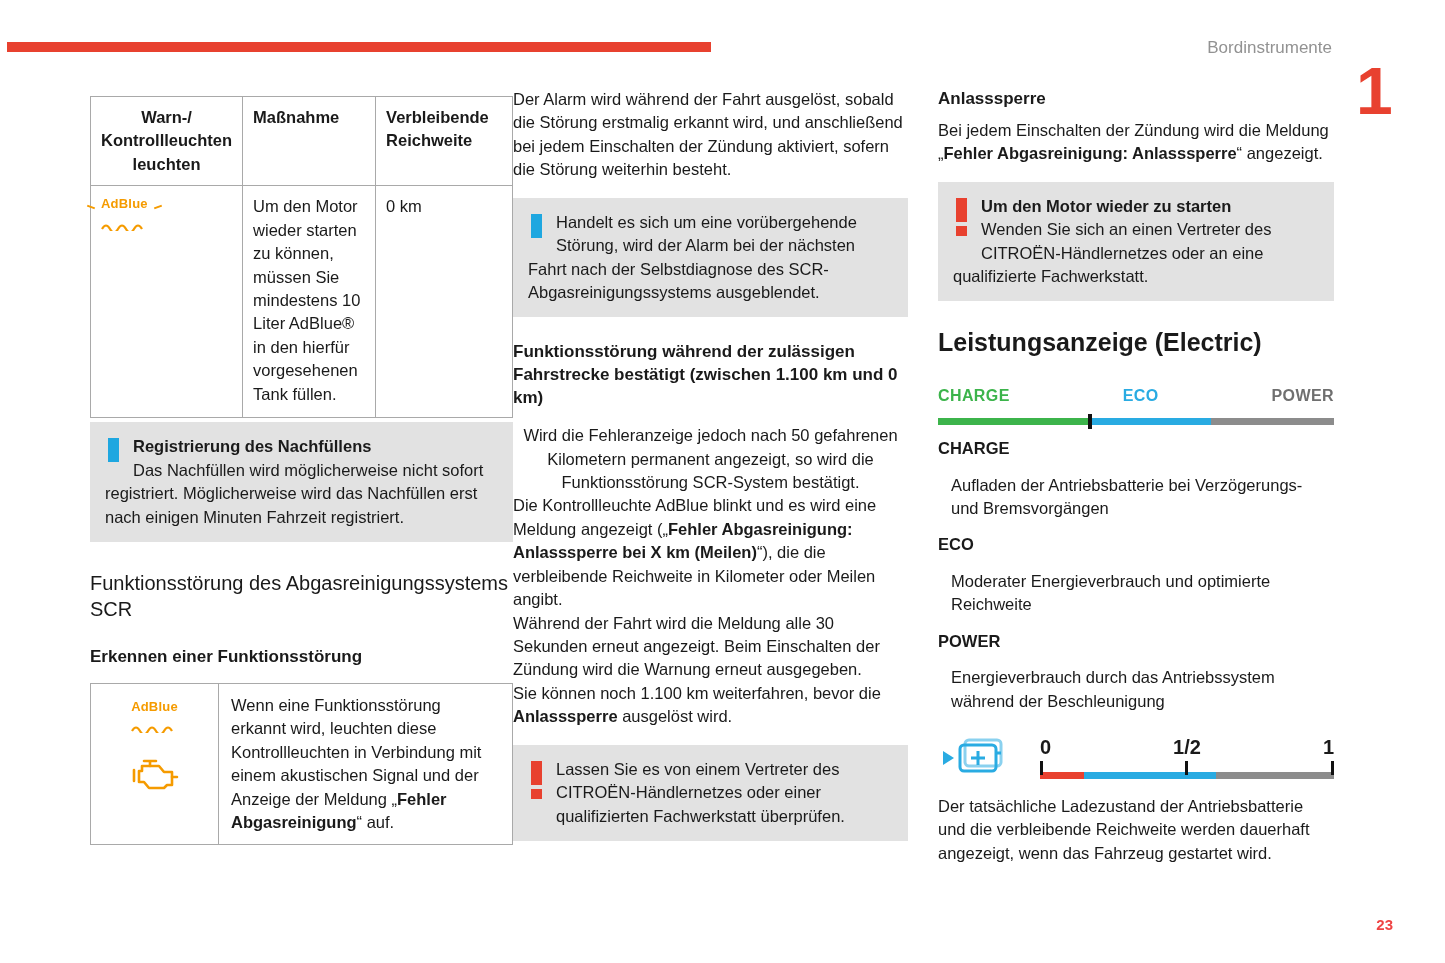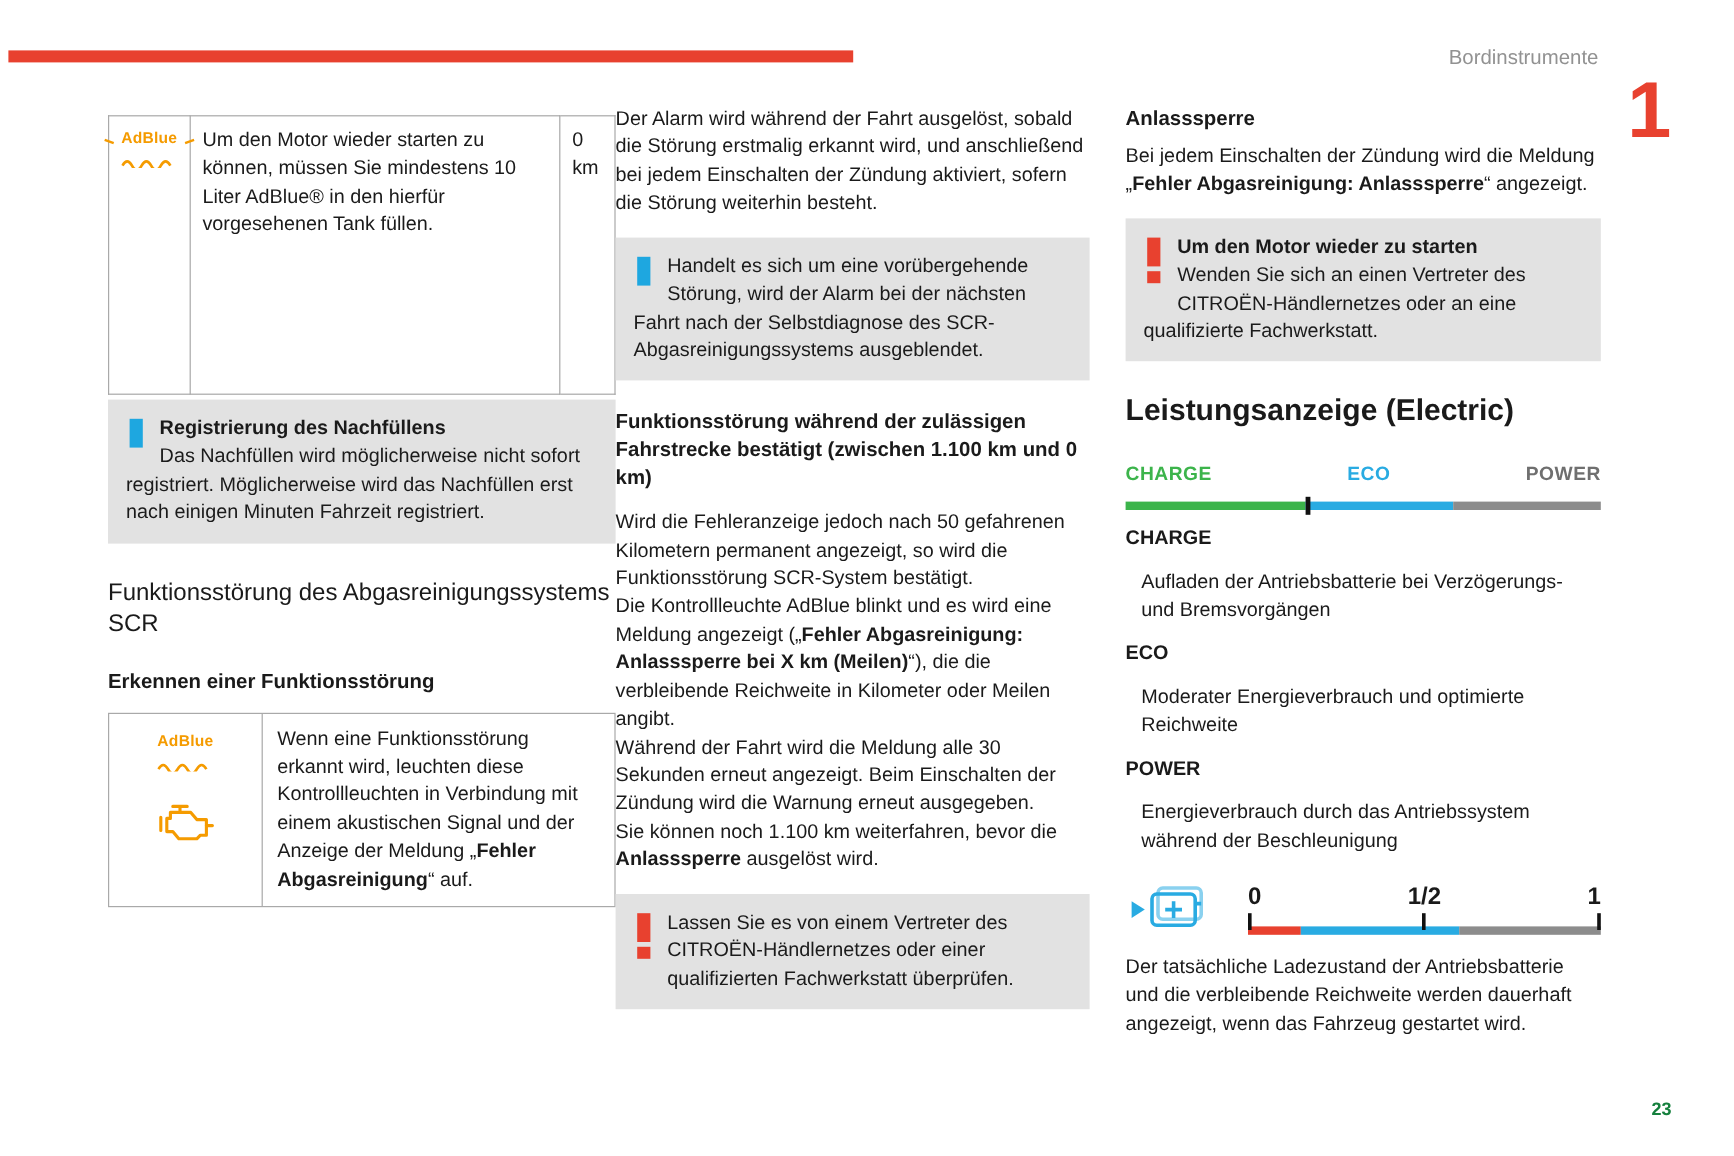--- a/index.html
+++ b/index.html
@@ -20,21 +20,21 @@
     font-family:"Liberation Sans", sans-serif;
     color:var(--ink);
     font-size:16.5px;
     line-height:1.42;
     position:relative;
     overflow:hidden;
   }
   .topbar{position:absolute;left:7px;top:42px;width:704px;height:10px;background:var(--red);}
   .header-right{position:absolute;top:36px;right:113px;font-size:17px;color:#929292;}
   .chapter-num{position:absolute;left:1356px;top:58px;font-size:66px;font-weight:bold;color:var(--red);line-height:1;}
-  .page-number{position:absolute;right:52px;bottom:28px;font-size:15px;font-weight:bold;color:#15803d;}
+  .page-number{position:absolute;right:52px;bottom:28px;font-size:15px;font-weight:bold;color:#ef4444;}
 
   .col{position:absolute;top:88px;}
   .col1{left:90px;width:423px;top:96px;}
   .col2{left:513px;width:395px;}
   .col3{left:938px;width:396px;}
 
   b{font-weight:bold;}
   p{margin:0;}
 
   
@@ -67,21 +67,21 @@
   .iglyph .dot{width:11px;height:11px;background:var(--blue);margin-bottom:4px;}
   .iglyph .bar{width:11px;height:24px;background:var(--blue);}
   .wglyph .bar{width:11px;height:24px;background:var(--red);}
   .wglyph .dot{width:11px;height:10px;background:var(--red);margin-top:4px;}
 
   
   .h-large{font-size:25px;font-weight:bold;line-height:1.2;margin:26px 0 0;}
   .h-med{font-size:20px;font-weight:normal;line-height:1.3;margin:28px 0 0;}
   .h-small{font-size:17px;font-weight:bold;line-height:1.35;margin:24px 0 0;}
 
-  .mt8{margin-top:8px;} .mt14{margin-top:14px;} .mt16{margin-top:16px;}
+  .mt8{margin-top:8px;} .mt14{margin-top:14px;text-align:center;} .mt16{margin-top:16px;}
   .mt20{margin-top:4px;} .mt22{margin-top:22px;}
 
   
   .detect-box{border:1px solid var(--border);display:flex;margin-top:14px;}
   .detect-icons{width:128px;border-right:1px solid var(--border);text-align:center;padding-top:14px;}
   .detect-text{flex:1;padding:10px 12px;}
 
   
   .gauge1{margin:28px 0 12px;}
   .g1-labels{display:flex;justify-content:space-between;font-weight:bold;font-size:16px;letter-spacing:0.4px;}
@@ -116,20 +116,25 @@
 
 <div class="topbar"></div>
 <div class="header-right">Bordinstrumente</div>
 <div class="chapter-num">1</div>
 <div class="page-number">23</div>
 
 <div class="col col1">
 
   <table class="wtable">
     <tbody>
+        <tr>
+      <th class="cw1 center">Warn-/ Kontrollleuchten leuchten</th>
+      <th class="cw2">Maßnahme</th>
+      <th class="cw3">Verbleibende Reichweite</th>
+    </tr>
     <tr>
       <td class="iconcell">
         <span class="adblue-ind">
           <span class="adblue-word flashing">AdBlue</span>
           <svg width="46" height="9" viewBox="0 0 46 9">
                 <path d="M1 7 q4 -7 8 0 t8 0 t8 0 t8 0 t8 0" fill="none" stroke="#f59b00" stroke-width="2.2"></path>
               </svg>
         </span>
       </td>
       <td>Um den Motor wieder starten zu können, müssen Sie mindestens 10 Liter AdBlue® in den hierfür vorgesehenen Tank füllen.</td>

